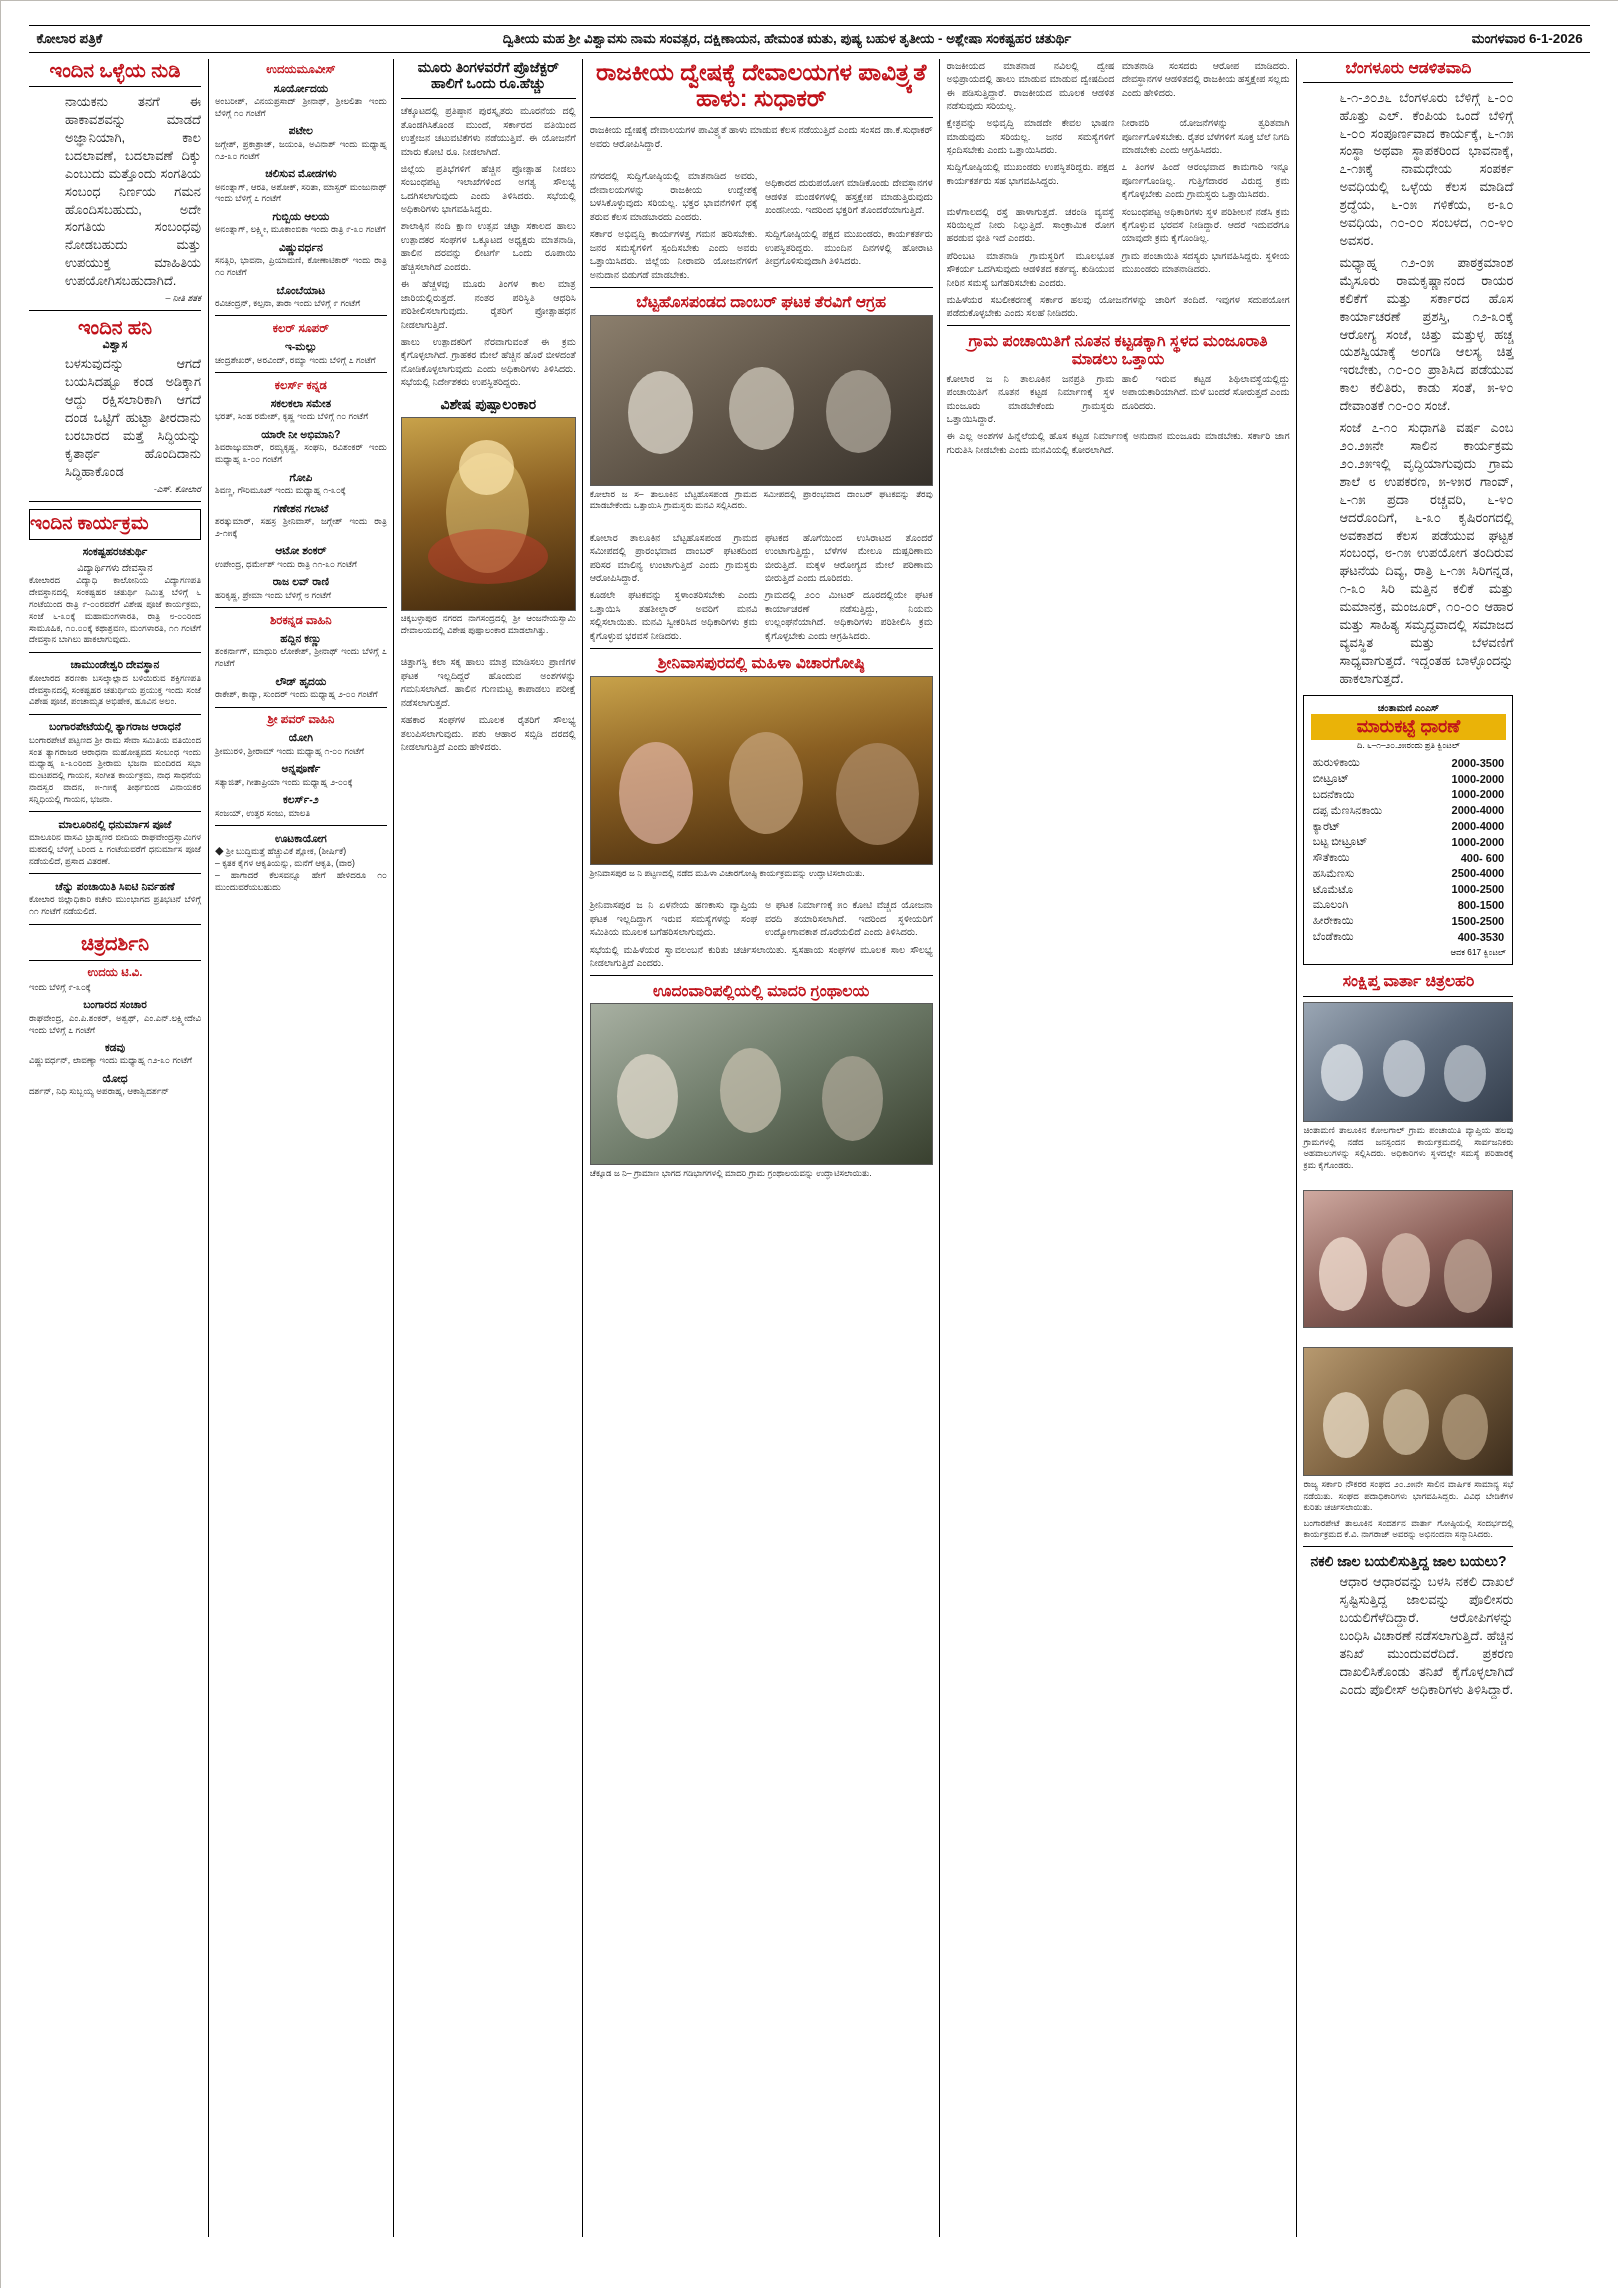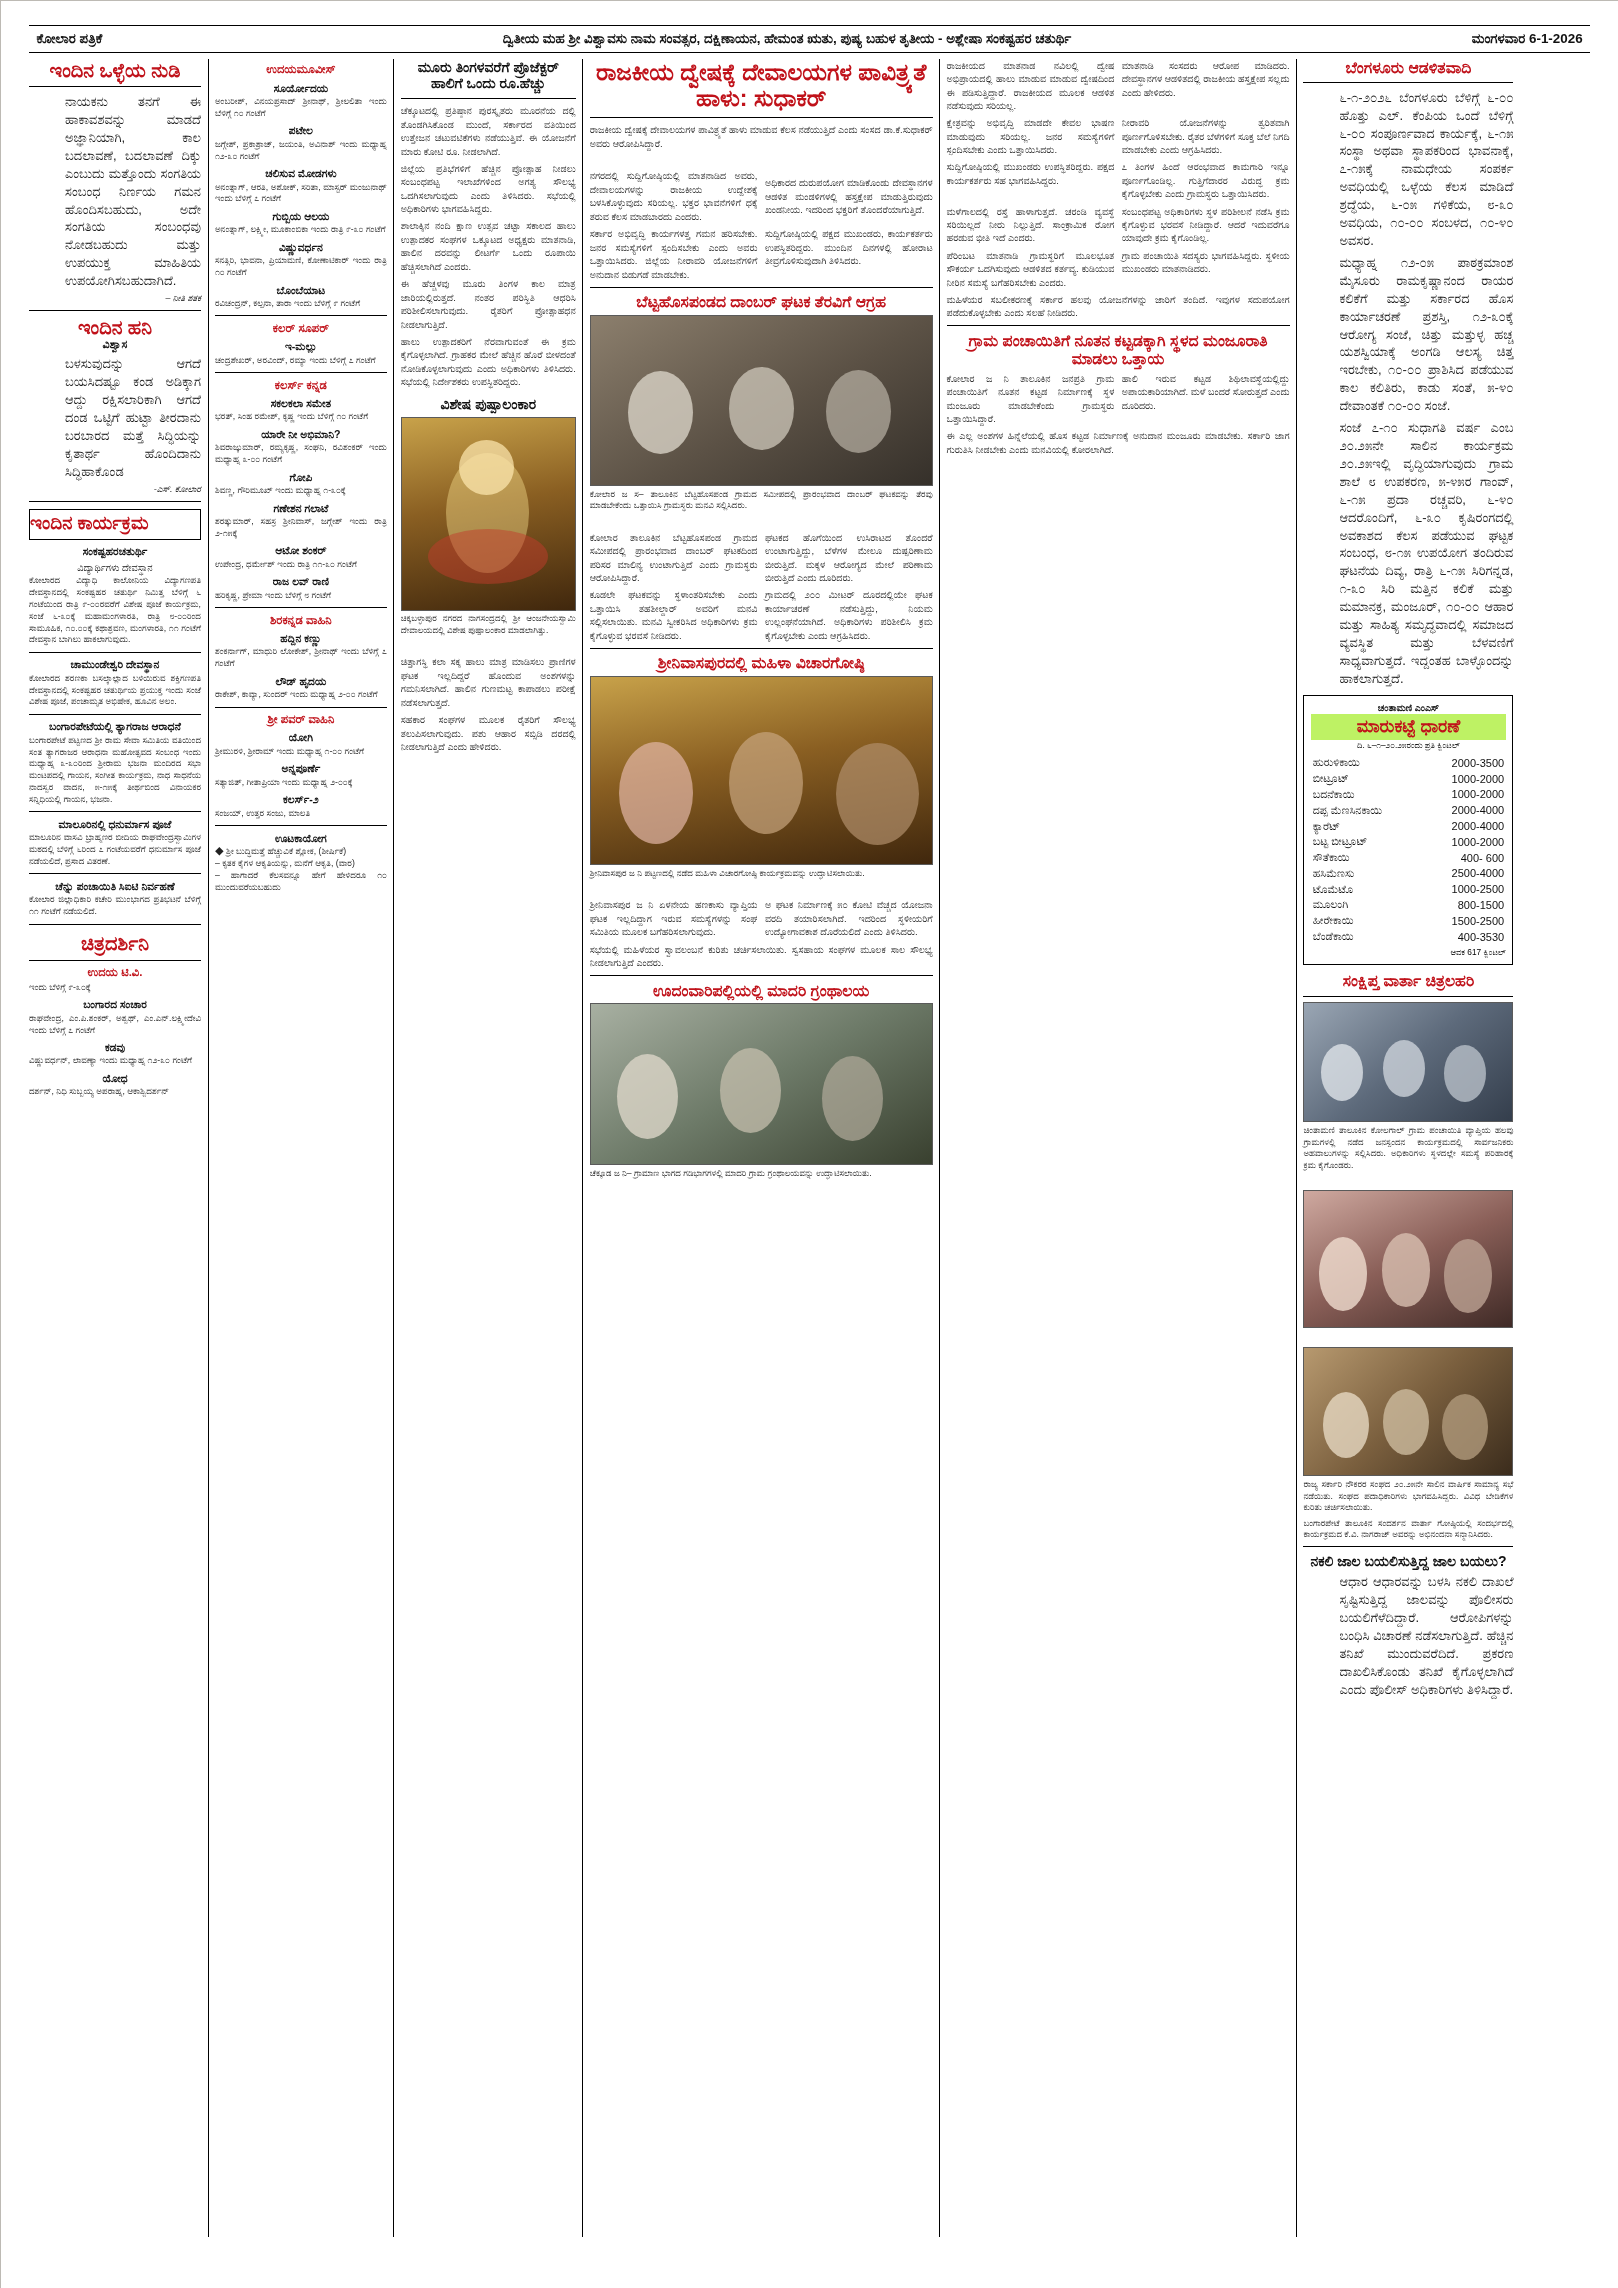--- a/index.html
+++ b/index.html
@@ -81,21 +81,21 @@
   .rule-thin { border-top: 0.9px solid #000; margin: 5.5px 0; }
   .rule-thick { border-top: 1.8px solid #000; margin: 6.5px 0; }
 
   
   .boxed {
     border: 1.4px solid #000;
     padding: 5.5px 6.5px;
     margin-bottom: 7.4px;
   }
   .box-title-red {
-    background: #bef264;
+    background: #eab308;
     color: #c0121a;
     font-weight: bold;
     font-size: 17.5px;
     text-align: center;
     padding: 1.8px 0 3.7px 0;
   }
   .sig { text-align: right; font-size: 8.9px; font-style: italic; margin-top: 2.8px; }
 
   
   .prog-head {
@@ -120,21 +120,21 @@
     background: #c9c6c0;
   }
   .cap { font-size: 8.6px; line-height:1.35; text-align: justify; color: #1b1b1b; margin-top: 2.8px; }
   .h2 { font-size: 19.4px; }
   .h3 { font-size: 15.7px; }
   .h4 { font-size: 14px; }
 
   
   .mkt { width:100%; border-collapse: collapse; font-size: 11px; }
   .mkt td { padding: 1.4px 1.8px; color:#111; }
-  .mkt td.v { text-align: right; white-space: nowrap; }
+  .mkt td.v { text-align: right; white-space: nowrap; font-weight: bold; }
   .mkt-head { text-align:center; font-weight:bold; font-size:9.4px; color:#111; }
 
   .col-split2 { display:flex; gap:7.4px; }
   .col-split2 > div { flex:1; }
 
   .tiny { font-size: 8.3px; }
   .mt4 { margin-top:3.7px; } .mt6{margin-top:19px;align-items:center;} .mt8{margin-top:7.4px;} .mb4{margin-bottom:3.7px;}
 
   .red { color:#c0121a; }
 

